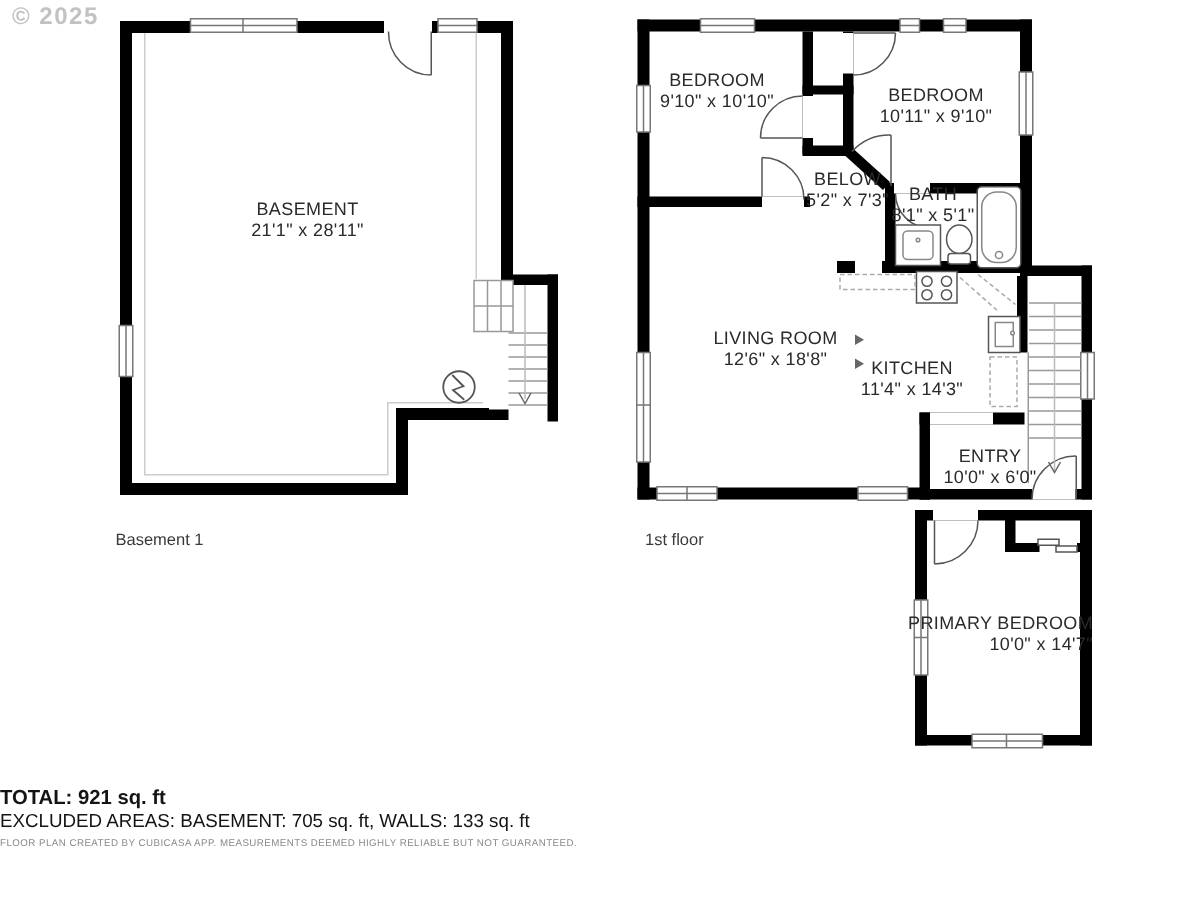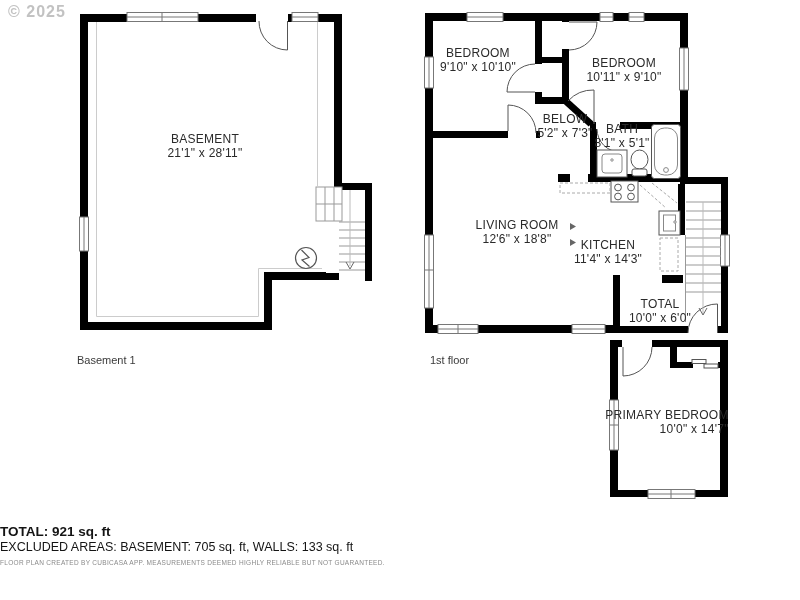--- a/index.html
+++ b/index.html
@@ -253,21 +253,21 @@
   </div>
   <div class="room-label" style="left:497px;top:218px;margin-left:20px;">
     <span>LIVING ROOM</span>
     <span>12'6" x 18'8"</span>
   </div>
   <div class="room-label" style="left:608px;top:218px;margin-top:20px;">
     <span>KITCHEN</span>
     <span>11'4" x 14'3"</span>
   </div>
   <div class="room-label" style="left:660px;top:297px;">
-    <span>TOTAL</span>
+    <span>ENTRY</span>
     <span>10'0" x 6'0"</span>
   </div>
   <div class="room-label" style="left:667px;top:408px;text-align:right;">
     <span>PRIMARY BEDROOM</span>
     <span>10'0" x 14'7"</span>
   </div>
 
   <div class="floor-label" style="left:77px;top:354px;">Basement 1</div>
   <div class="floor-label" style="left:430px;top:354px;">1st floor</div>
 

